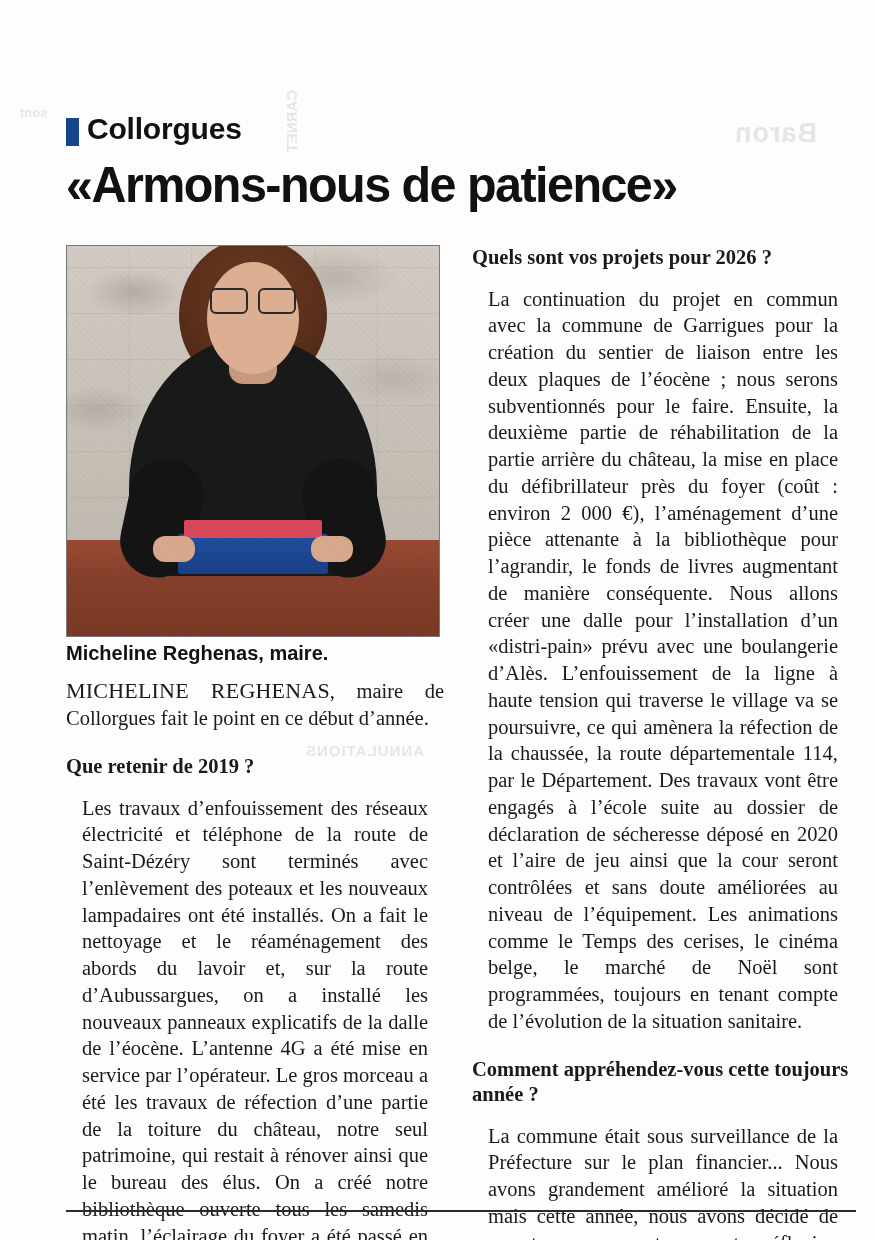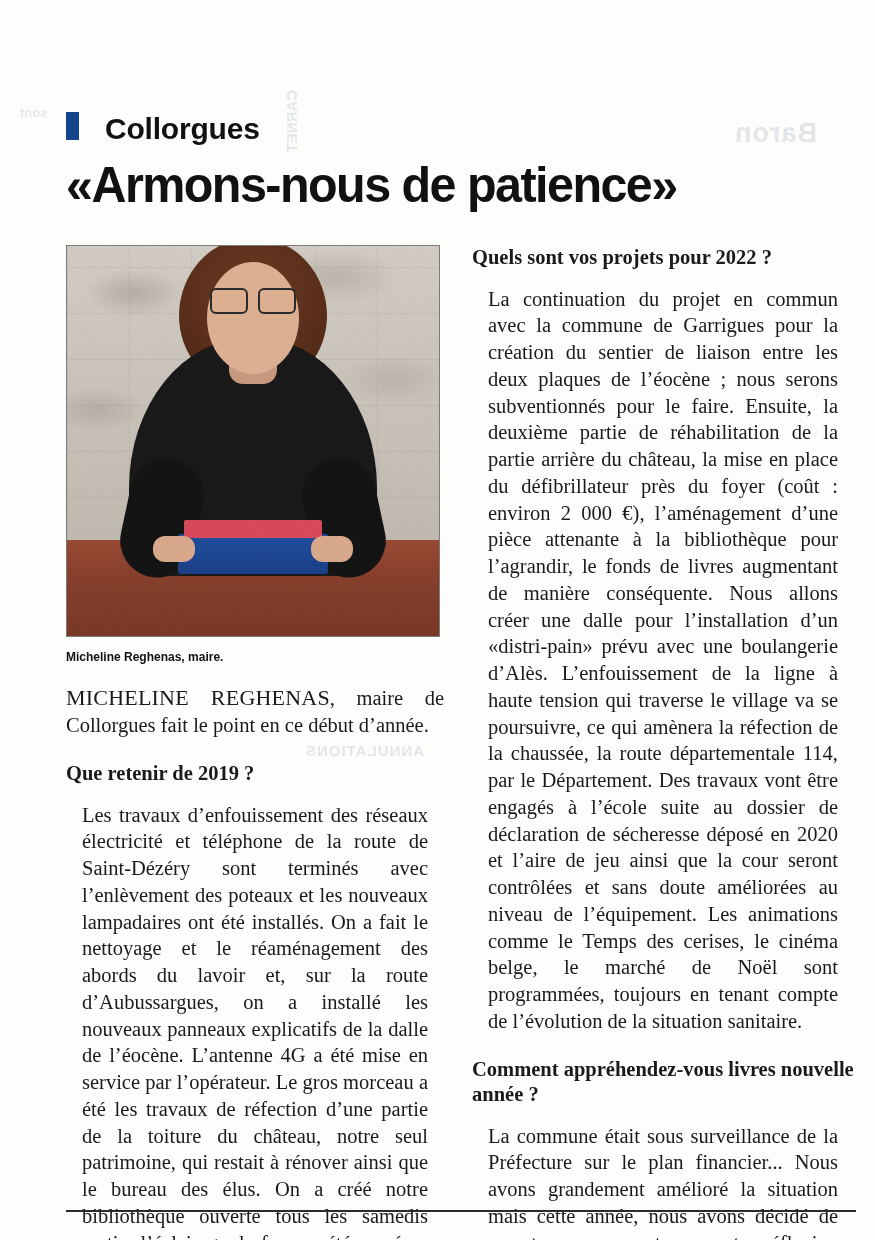--- a/index.html
+++ b/index.html
@@ -39,22 +39,22 @@
   .content {
     position: absolute;
     left: 66px;
     top: 0;
     width: 790px;
   }
 
   
   .kicker {
     display: flex;
-    align-items: flex-start;
-    gap: 26px;
+    align-items: flex-end;
+    gap: 8px;
     margin-top: 112px;
   }
   .kicker-square {
     width: 13px;
     height: 28px;
     background: #16458c;
     display: block;
   }
   .kicker-text {
     font-family: "Liberation Sans", sans-serif;
@@ -208,27 +208,27 @@
   .photo .hand-r { right: 86px; }
   .photo .grain {
     position: absolute; inset: 0;
     background-image:
       repeating-linear-gradient(45deg, rgba(0,0,0,.02) 0 2px, transparent 2px 4px);
   }
 
   .caption {
     font-family: "Liberation Sans", sans-serif;
     font-weight: bold;
-    font-size: 12px;
-    margin-top: 13px;
+    font-size: 20px;
+    margin-top: 5px;
     color: #111;
   }
 
   .lede {
-    margin-top: 20px;
+    margin-top: 12px;
     font-size: 20.5px;
     line-height: 1.30;
     text-align: justify;
   }
   .lede .name {
     font-variant: small-caps;
     font-weight: normal;
     font-size: 22px;
     letter-spacing: .2px;
   }
@@ -306,24 +306,24 @@
 
         <p class="lede"><span class="name">MICHELINE REGHENAS</span><span>, maire de Collorgues fait le point en ce début d’année.</span></p>
 
         <h3 class="q">Que retenir de 2019 ?</h3>
         <p class="body">Les travaux d’enfouissement des réseaux électricité et téléphone de la route de Saint-Dézéry sont terminés avec l’enlèvement des poteaux et les nouveaux lampadaires ont été installés. On a fait le nettoyage et le réaménagement des abords du lavoir et, sur la route d’Aubussargues, on a installé les nouveaux panneaux explicatifs de la dalle de l’éocène. L’antenne 4G a été mise en service par l’opérateur. Le gros morceau a été les travaux de réfection d’une partie de la toiture du château, notre seul patrimoine, qui restait à rénover ainsi que le bureau des élus. On a créé notre bibliothèque ouverte tous les samedis matin, l’éclairage du foyer a été passé en led et on a maintenant un standard téléphonique.</p>
 
       </div>
 
       <div class="col-right">
 
-        <h3 class="q first">Quels sont vos projets pour 2022 ?</h3>
+        <h3 class="q first">Quels sont vos projets pour 2026 ?</h3>
         <p class="body">La continuation du projet en commun avec la commune de Garrigues pour la création du sentier de liaison entre les deux plaques de l’éocène ; nous serons subventionnés pour le faire. Ensuite, la deuxième partie de réhabilitation de la partie arrière du château, la mise en place du défibrillateur près du foyer (coût : environ 2 000 €), l’aménagement d’une pièce attenante à la bibliothèque pour l’agrandir, le fonds de livres augmentant de manière conséquente. Nous allons créer une dalle pour l’installation d’un «distri-pain» prévu avec une boulangerie d’Alès.  L’enfouissement de la ligne à haute tension qui traverse le village va se poursuivre, ce qui amènera la réfection de la chaussée, la route départementale 114, par le Département. Des travaux vont être engagés à l’école suite au dossier de déclaration de sécheresse déposé en 2020 et l’aire de jeu ainsi que la cour seront contrôlées et sans doute améliorées au niveau de l’équipement. Les animations comme le Temps des cerises, le cinéma belge, le marché de Noël sont programmées, toujours en tenant compte de l’évolution de la situation sanitaire.</p>
 
-        <h3 class="q">Comment appréhendez-vous livres nouvelle année ?</h3>
+        <h3 class="q">Comment appréhendez-vous cette toujours année ?</h3>
         <p class="body">La commune était sous surveillance de la Préfecture sur le plan financier... Nous avons grandement amélioré la situation mais cette année, nous avons décidé de reporter encore un temps notre réflexion sur des projets conséquents. La situation sanitaire est encore bien présente et nous ne négligeons rien de cela en nous armant de patience et de pondération.</p>
 
       </div>
 
     </div>
   </div>
 
   <div class="rule"></div>
 </div>
 

